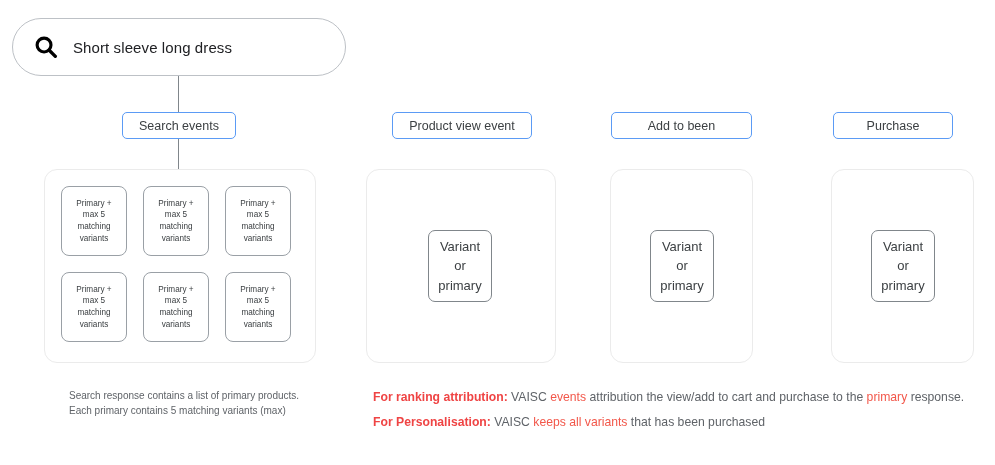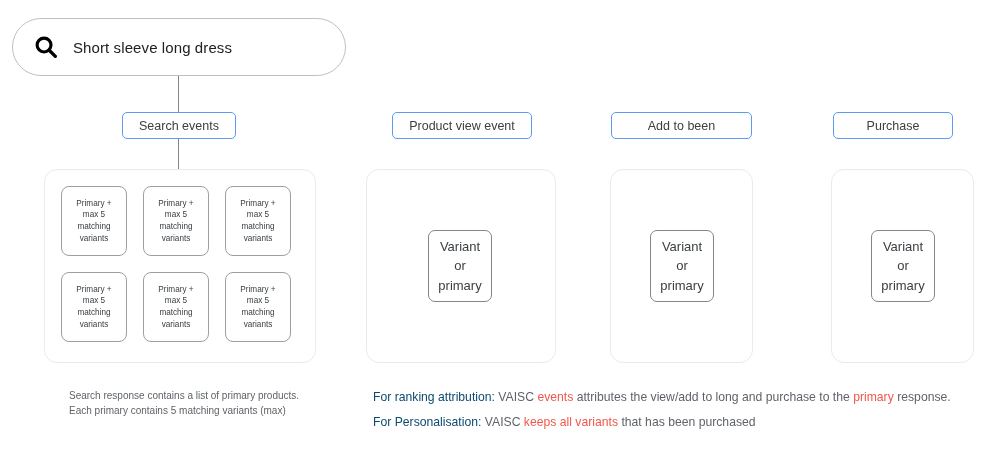--- a/index.html
+++ b/index.html
@@ -156,21 +156,21 @@
     width: 615px;
   }
   .anno-line {
     font-size: 12.2px;
     line-height: 1.45;
     color: #5f6368;
     margin-bottom: 7px;
     white-space: nowrap;
   }
   .anno-line:last-child { margin-bottom: 0; }
-  .anno-strong { font-weight: normal; color: #0c4a6e; }
+  .anno-strong { font-weight: bold; color: #ef4444; }
   .anno-hl { color: #f2574a; }
 </style>
 </head>
 <body>
 
 <div class="search-pill">
   <svg class="search-icon" viewBox="0 0 24 24" aria-hidden="true">
     <circle cx="10.2" cy="10.2" r="6.4" fill="none" stroke="#000000" stroke-width="2.9"></circle>
     <line x1="15.0" y1="15.0" x2="20.6" y2="20.6" stroke="#000000" stroke-width="3.1" stroke-linecap="round"></line>
   </svg>
@@ -265,18 +265,18 @@
       <span>or</span><br>
       <span>primary</span>
     </span>
   </div>
 </div>
 
 <div class="caption-left">Search response contains a list of primary products. Each primary contains 5 matching variants (max)</div>
 
 <div class="annotations">
   <div class="anno-line">
-    <span class="anno-strong">For ranking attribution:</span><span><span> VAISC </span><span class="anno-hl">events</span><span> attributes the view/add to long and purchase to the </span><span class="anno-hl">primary</span><span> response.</span></span>
+    <span class="anno-strong">For ranking attribution:</span><span><span> VAISC </span><span class="anno-hl">events</span><span> attribution the view/add to cart and purchase to the </span><span class="anno-hl">primary</span><span> response.</span></span>
   </div>
   <div class="anno-line">
     <span class="anno-strong">For Personalisation:</span><span><span> VAISC </span><span class="anno-hl">keeps all variants</span><span> that has been purchased</span></span>
   </div>
 </div>
 
 </body></html>

